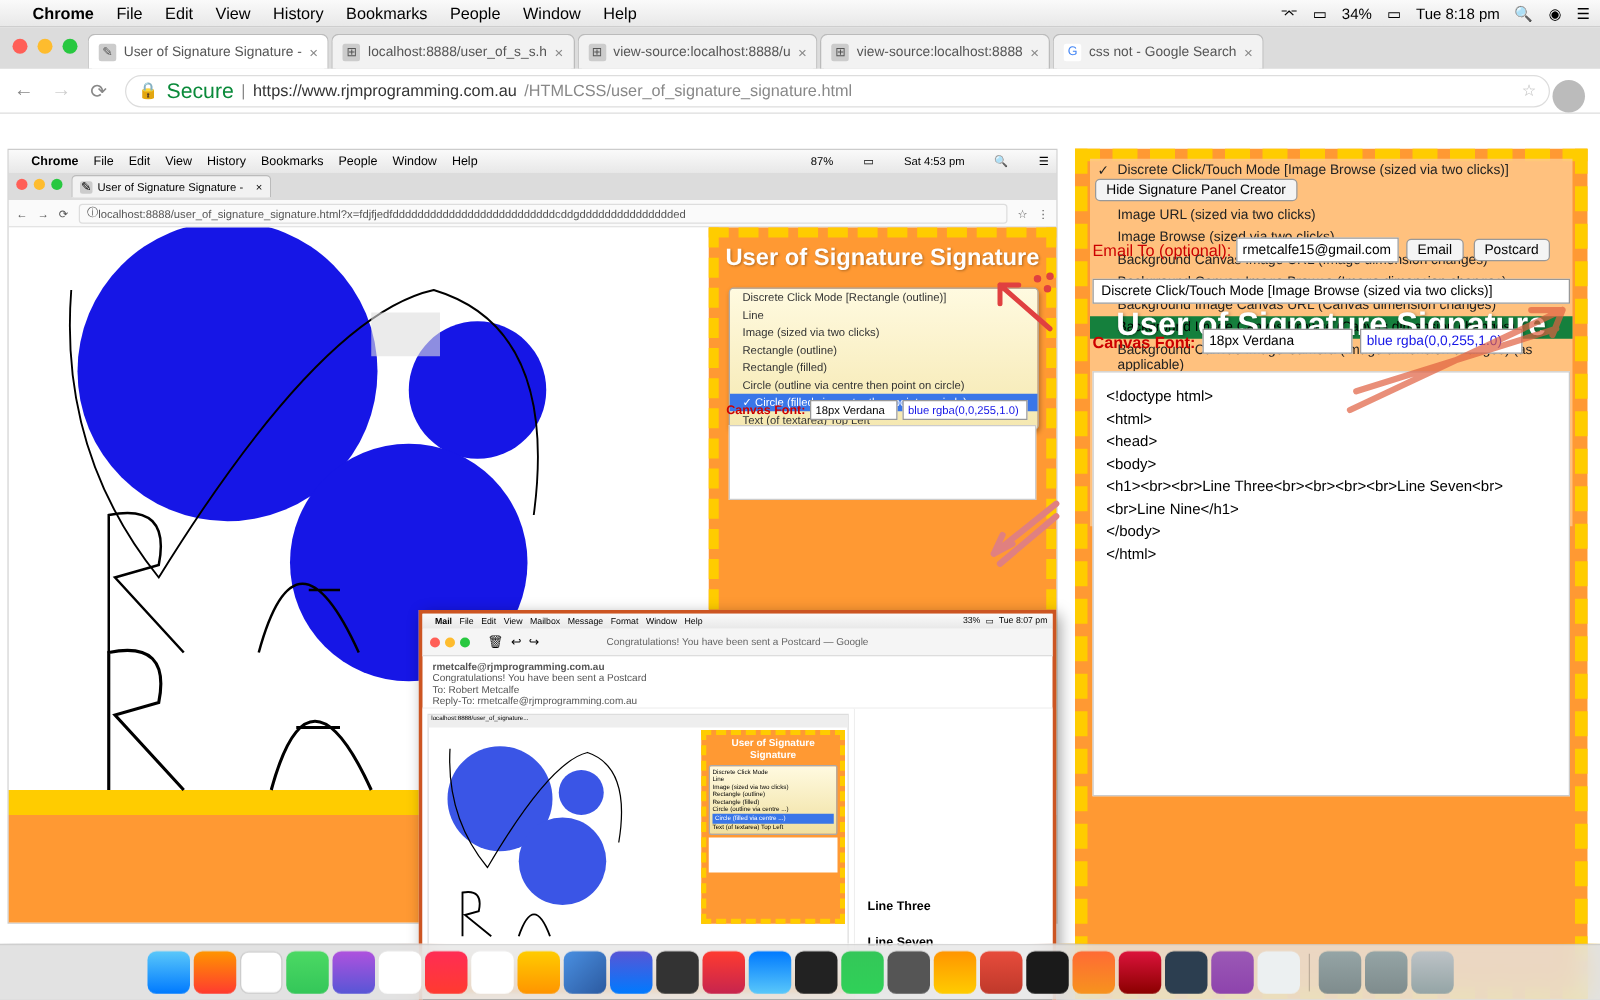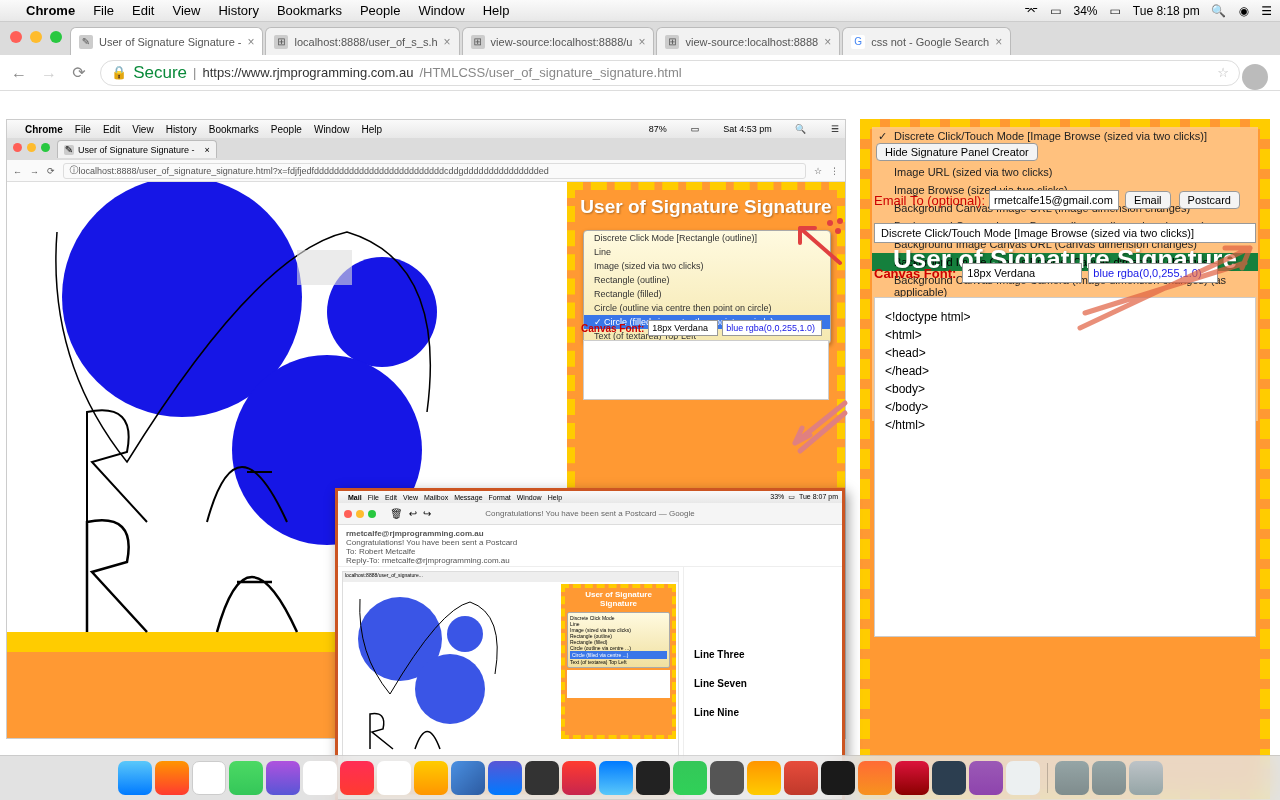--- a/index.html
+++ b/index.html
@@ -63,21 +63,21 @@
 .mail-window{position:absolute;left:335px;top:375px;width:510px;height:330px;background:#fff;border:3px solid #cc5522;box-shadow:3px 4px 12px rgba(0,0,0,0.4)}
 .mail-mb{height:12px;background:linear-gradient(#fafafa,#e8e8e8);font-size:7px;display:flex;align-items:center;padding:0 4px;gap:6px}
 .mail-mb .right{margin-left:auto;display:flex;gap:4px;font-size:7px}
 .mail-tb{height:22px;background:#f5f5f5;border-bottom:1px solid #ddd;display:flex;align-items:center;padding:0 6px;gap:6px;position:relative}
 .mail-traffic{display:flex;gap:4px}
 .mail-traffic .tl{width:8px;height:8px}
 .mail-title{position:absolute;left:50%;transform:translateX(-50%);font-size:8px;color:#666}
 .mail-hdr{padding:4px 8px;font-size:8px;color:#555;border-bottom:1px solid #eee;height:42px}
 .mail-body{display:flex;height:calc(100% - 92px)}
 .mail-preview{width:345px;position:relative;background:#fff}
-.mail-sidebar{flex:1;background:#fff;padding:10px;font-size:10px;font-weight:bold;display:flex;flex-direction:column;gap:18px;justify-content:center;border-left:1px solid #eee}
+.mail-sidebar{flex:1;background:#fff;padding:10px;font-size:10px;font-weight:bold;display:flex;flex-direction:column;gap:18px;justify-content:flex-end;border-left:1px solid #eee}
 .mini-shot{position:absolute;left:4px;top:4px;right:4px;bottom:4px;background:#fff;border:1px solid #ddd}
 .mini-orange{position:absolute;right:2px;top:12px;width:115px;height:155px;background:#ff9933;border:4px dashed #ffcc00}
 .mini-title{color:#fff;font-size:8px;font-weight:bold;text-align:center;padding:2px}
 .mini-dd{background:linear-gradient(#fffae0,#f0e0a0);margin:2px;font-size:5px;padding:2px;border:1px solid #aaa;border-radius:2px}
 .mini-ddhl{background:#3a76e8;color:#fff;font-size:5px;padding:1px 2px}
 .mini-canvas{position:absolute;left:2px;top:12px;width:215px;height:180px}
 .mail-dock{height:16px;background:#333;display:flex;align-items:center;padding:0 4px;gap:2px}
 .dockstrip{position:absolute;left:0;right:0;bottom:0;height:45px;background:rgba(230,230,230,0.8);backdrop-filter:blur(10px);display:flex;align-items:center;justify-content:center;gap:3px;padding:0 10px;border-top:1px solid rgba(0,0,0,0.1)}
 .dockicon{width:34px;height:34px;border-radius:7px;background:linear-gradient(135deg,#4a90e2,#2c5aa0);flex-shrink:0}
 .avatar{position:absolute;right:12px;top:42px;width:26px;height:26px;border-radius:50%;background:#bbb}
@@ -272,22 +272,22 @@
         <div class="mode-row" style="position:absolute;top:-90px;left:0;right:0">Discrete Click/Touch Mode [Image Browse (sized via two clicks)]</div>
         <div class="cf-row" style="position:absolute;top:-52px">
           <b>Canvas Font:</b>
           <input style="width: 120px;" value="18px Verdana">
           <input style="width: 130px; color: rgb(22, 22, 230);" value="blue rgba(0,0,255,1.0)">
         </div>
         <div class="code-box" style="position:absolute;top:-20px;left:0;right:0">
           <div>&lt;!doctype html&gt;</div>
           <div>&lt;html&gt;</div>
           <div>&lt;head&gt;</div>
-          <div>&lt;/head&gt;</div>
           <div>&lt;body&gt;</div>
+          <div>&lt;h1&gt;&lt;br&gt;&lt;br&gt;Line Three&lt;br&gt;&lt;br&gt;&lt;br&gt;&lt;br&gt;Line Seven&lt;br&gt;&lt;br&gt;Line Nine&lt;/h1&gt;</div>
           <div>&lt;/body&gt;</div>
           <div>&lt;/html&gt;</div>
         </div>
       </div>
     </div>
 
     <div class="mail-window">
       <div class="mail-mb">
         <span></span>
           <b>Mail</b>

